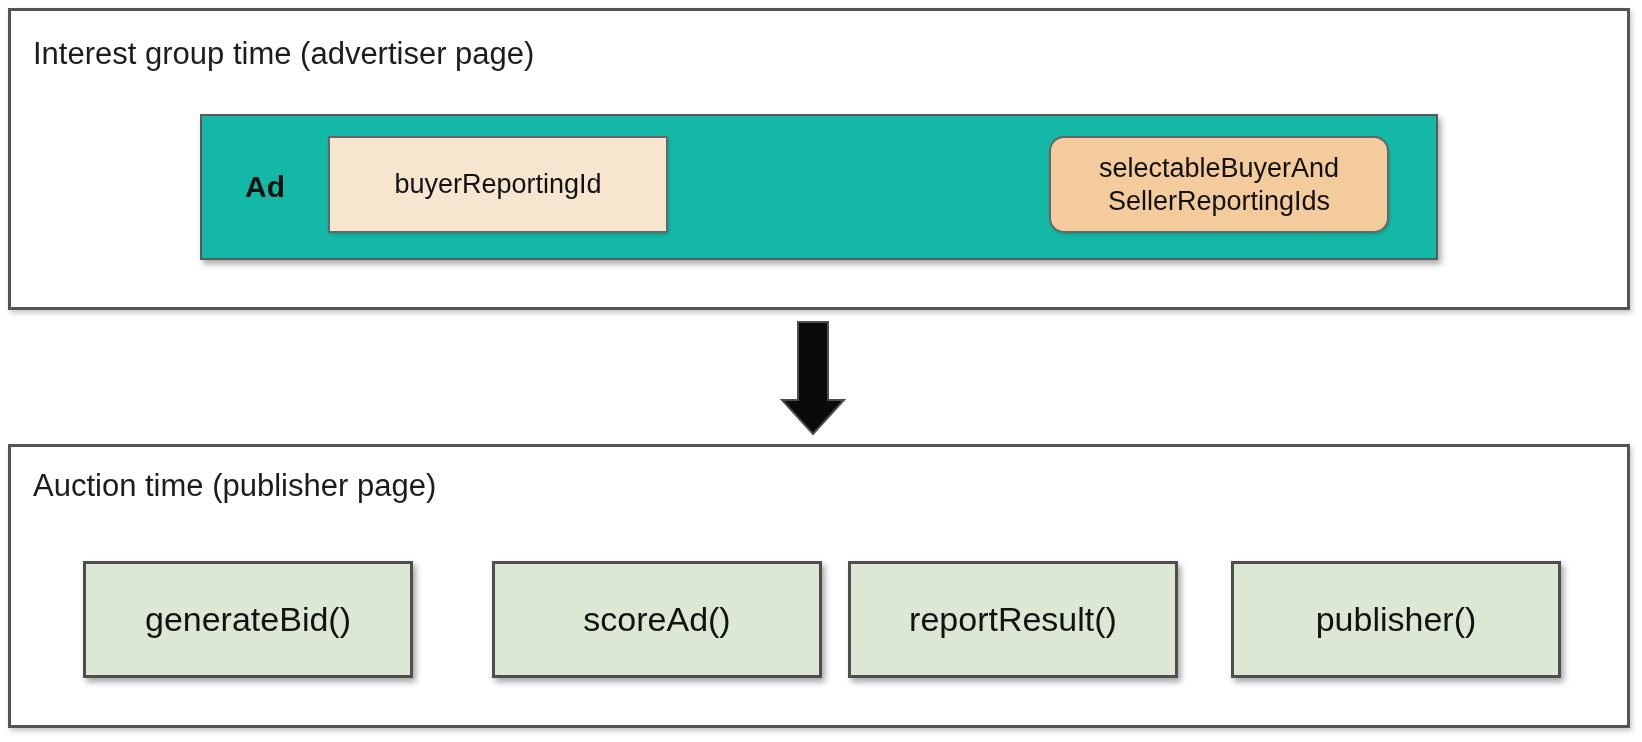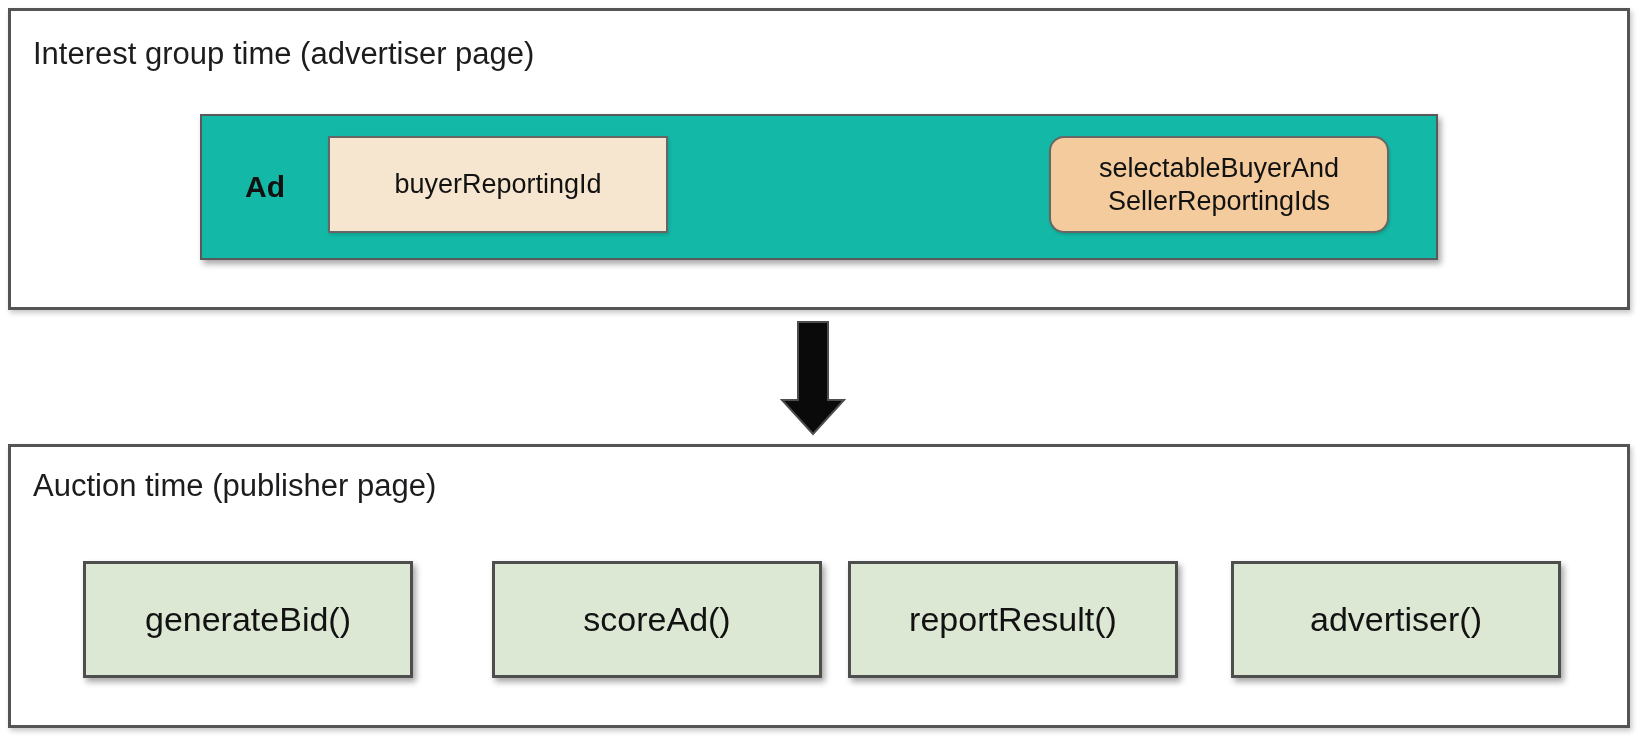--- a/index.html
+++ b/index.html
@@ -136,16 +136,16 @@
 
   <div class="section" id="auction-section">
     <div class="section-title">Auction time (publisher page)</div>
 
     <div class="fn-box" id="fn-box-1">generateBid()</div>
 
     <div class="fn-box" id="fn-box-2">scoreAd()</div>
 
     <div class="fn-box" id="fn-box-3">reportResult()</div>
 
-    <div class="fn-box" id="fn-box-4">advertiser()</div>
+    <div class="fn-box" id="fn-box-4">publisher()</div>
   </div>
 
 </div>
 
 </body></html>

